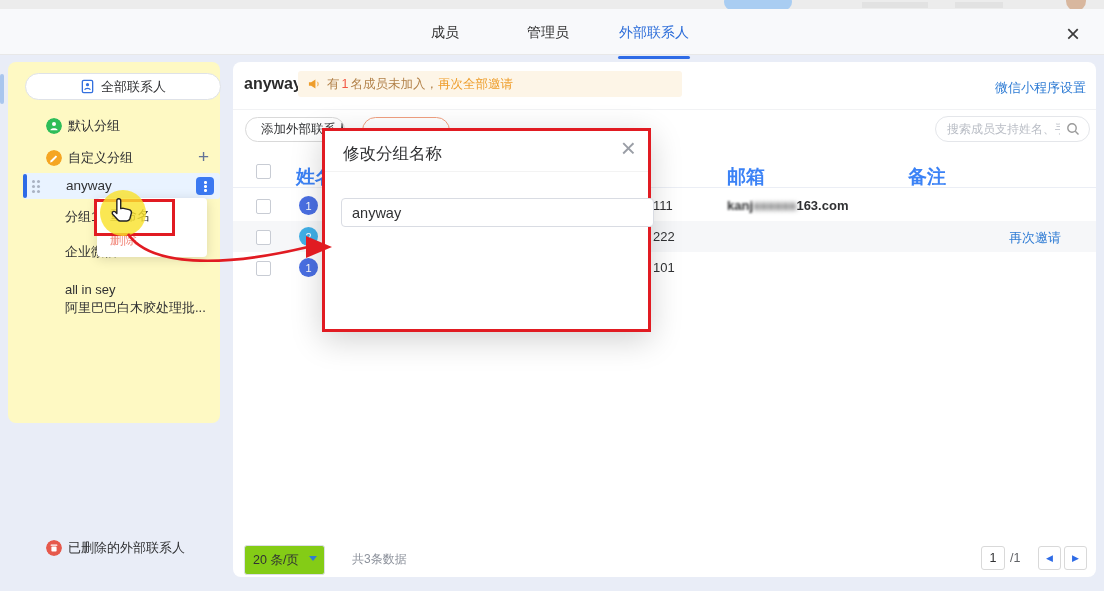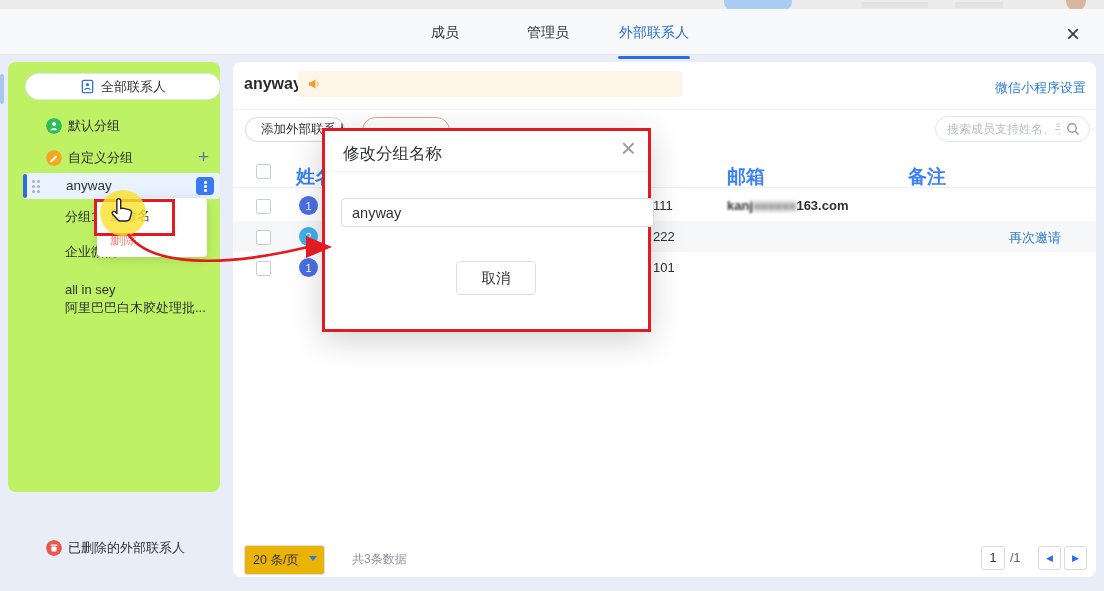--- a/index.html
+++ b/index.html
@@ -16,21 +16,21 @@
   .tabbar{position:absolute;left:0;top:9px;width:1104px;height:45px;background:#f8f9fb;border-bottom:1px solid #e8e8e8;}
   .tab{position:absolute;top:15px;font-size:14px;color:#333;cursor:pointer;white-space:nowrap;}
   .tab-members{left:431px;}
   .tab-admins{left:527px;}
   .tab-external{left:619px;color:#2b6cd9;}
   .tab-underline{position:absolute;left:618px;top:47px;width:72px;height:3px;border-radius:2px;background:#2e6be6;}
   .win-close{position:absolute;left:1066px;top:13px;font-size:24px;color:#3c3c3c;line-height:1;cursor:pointer;}
   
   .edge-thumb{position:absolute;left:0;top:74px;width:4px;height:30px;border-radius:2px;background:#a9c6ee;}
   
-  .left-card{position:absolute;left:8px;top:62px;width:212px;height:430px;background:#bef264;border-radius:8px;}
+  .left-card{position:absolute;left:8px;top:62px;width:212px;height:361px;background:#fef9c3;border-radius:8px;}
   .main-card{position:absolute;left:233px;top:62px;width:863px;height:515px;background:#fff;border-radius:8px;}
   
   .all-contacts{position:absolute;left:17px;top:11px;width:194px;height:25px;border:1px solid #dfe2e8;border-radius:14px;
     display:flex;align-items:center;justify-content:center;gap:6px;font-size:13px;color:#303133;cursor:pointer;background:#fff;}
   .sb-row{position:absolute;left:38px;display:flex;align-items:center;gap:6px;font-size:13px;color:#303133;cursor:pointer;}
   .row-default{top:55px;}
   .row-custom{top:87px;}
   .sb-plus{position:absolute;left:190px;top:84px;font-size:19px;color:#637397;cursor:pointer;}
   .ico-circle{width:16px;height:16px;border-radius:50%;display:inline-block;flex:none;}
   .sel-row{position:absolute;left:15px;top:111px;width:197px;height:26px;background:#e9f3ff;border-radius:3px;}
@@ -87,21 +87,21 @@
   .r0{top:128px;} .r1{top:159px;} .r2{top:190px;}
   .trow .chk{left:23px;top:9px;}
   .avatar{position:absolute;left:66px;top:6px;width:19px;height:19px;border-radius:50%;color:#fff;font-size:11px;
     display:flex;align-items:center;justify-content:center;}
   .av-blue{background:#4a6fe3;} .av-cyan{background:#41b0e8;}
   .cell{position:absolute;top:8px;font-size:13px;color:#303133;white-space:nowrap;text-align:center;}
   .c-name{left:90px;} .c-phone{left:420px;} .c-email{left:494px;font-weight:bold;}
   .c-action{left:776px;color:#2f7cd4;cursor:pointer;}
   .blur1{filter:blur(1.2px);} .blur2{filter:blur(2.4px);}
   
-  .page-size{position:absolute;left:11px;top:483px;width:81px;height:25px;border:1px solid #dcdfe6;border-radius:3px;background:#eab308;
+  .page-size{position:absolute;left:11px;top:483px;width:81px;height:25px;border:1px solid #dcdfe6;border-radius:3px;background:#84cc16;
     font-size:12.5px;color:#303133;display:flex;align-items:center;padding:14px 8px;box-sizing:border-box;cursor:pointer;}
   .caret{position:absolute;left:64px;top:10px;width:0;height:0;border-left:4.5px solid transparent;
     border-right:4.5px solid transparent;border-top:5.5px solid #2f7cd4;}
   .total{position:absolute;left:119px;top:489px;font-size:12px;color:#8c919b;}
   .pg-box{position:absolute;left:748px;top:484px;width:22px;height:22px;border:1px solid #d9d9d9;border-radius:3px;background:#fff;
     font-size:12.5px;color:#303133;display:flex;align-items:center;justify-content:center;}
   .pg-of{position:absolute;left:777px;top:489px;font-size:12.5px;color:#606266;}
   .pg-btn{position:absolute;top:484px;width:21px;height:22px;border:1px solid #d9d9d9;border-radius:3px;background:#fff;
     display:flex;align-items:center;justify-content:center;font-size:9px;color:#2e6be6;cursor:pointer;}
   .pg-prev{left:805px;} .pg-next{left:831px;}
@@ -193,20 +193,23 @@
   </div>
 
   <div class="main-card">
     <div class="m-title">anyway</div>
 
     <div class="banner">
       <svg width="13" height="12" viewBox="0 0 14 12">
         <path d="M1 4.2h2.4L8 1.2v9.6L3.4 7.8H1z" fill="#ee9d2b"></path>
         <path d="M10 3.6c1.2 1 1.2 3.8 0 4.8" stroke="#ee9d2b" stroke-width="1" fill="none"></path>
       </svg>
+      <span>
+        <span>有</span><span class="cnt">1</span><span>名成员未加入，</span><span class="lnk">再次全部邀请</span>
+      </span>
     </div>
 
     <span class="mini-link">微信小程序设置</span>
     <div class="m-divider"></div>
 
     <div class="btn-add">
       <svg width="15" height="14" viewBox="0 0 16 14">
         <circle cx="6" cy="4.2" r="2.6" fill="none" stroke="#555" stroke-width="1.2"></circle>
         <path d="M1.6 12.6c.7-3.2 8.1-3.2 8.8 0" fill="none" stroke="#555" stroke-width="1.2"></path>
         <path d="M12.8 4.4v4M10.8 6.4h4" stroke="#555" stroke-width="1.2"></path>
@@ -277,21 +280,20 @@
   <div class="click-halo"></div>
   <svg class="cursor-hand" width="28" height="30" viewBox="0 0 26 28">
     <path d="M10 2.5c1 0 1.8.8 1.8 1.8v7.5l1.3-.3c.4-.1.9-.1 1.3 0l5.2 1.2c1.3.3 2.2 1.5 2.2 2.8 0 .2 0 .5-.1.7l-1.4 5c-.4 1.3-1.5 2.1-2.8 2.1h-6.2c-.8 0-1.5-.3-2-.9l-5-5.4c-.6-.6-.6-1.6.1-2.2.6-.6 1.6-.6 2.2 0l1.6 1.6V4.3c0-1 .8-1.8 1.8-1.8z" fill="#fff" stroke="#222" stroke-width="1.3" stroke-linejoin="round"></path>
   </svg>
 
   <div class="dialog">
     <span class="dlg-title">修改分组名称</span>
     <span class="dlg-close">×</span>
     <div class="dlg-hdiv"></div>
     <input class="dlg-input" type="text" value="anyway" style="">
-    <div class="dlg-btn btn-cancel">取消</div>
   </div>
 
   <svg class="anno-arrow">
     <path d="M128,234 C150,266 220,268 308,247" fill="none" stroke="#e11b22" stroke-width="2.6"></path>
     <polygon points="306,236 332,247 306,258" fill="#e11b22"></polygon>
   </svg>
 
 </div>
 
 </body></html>

